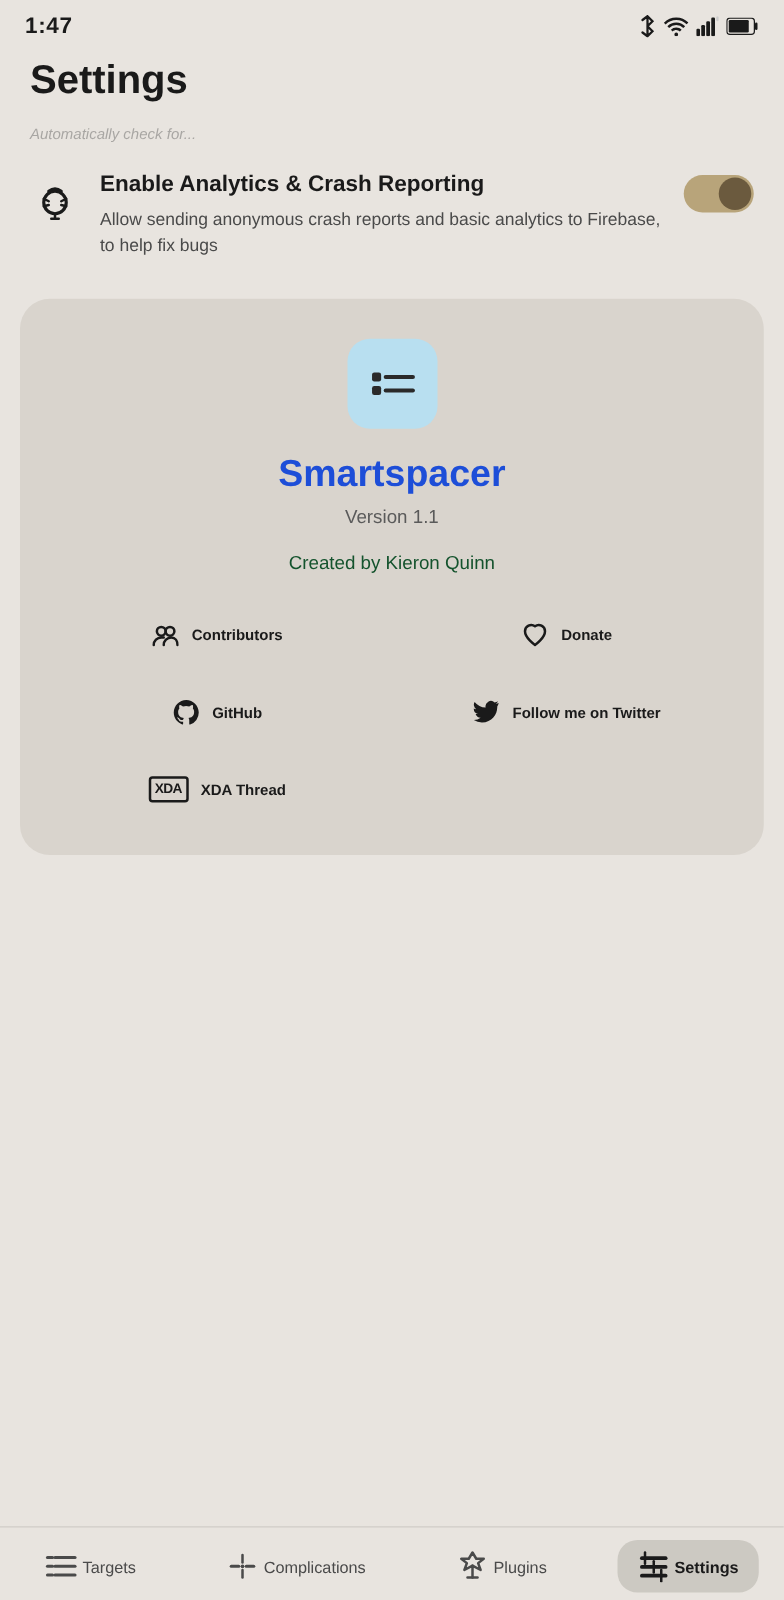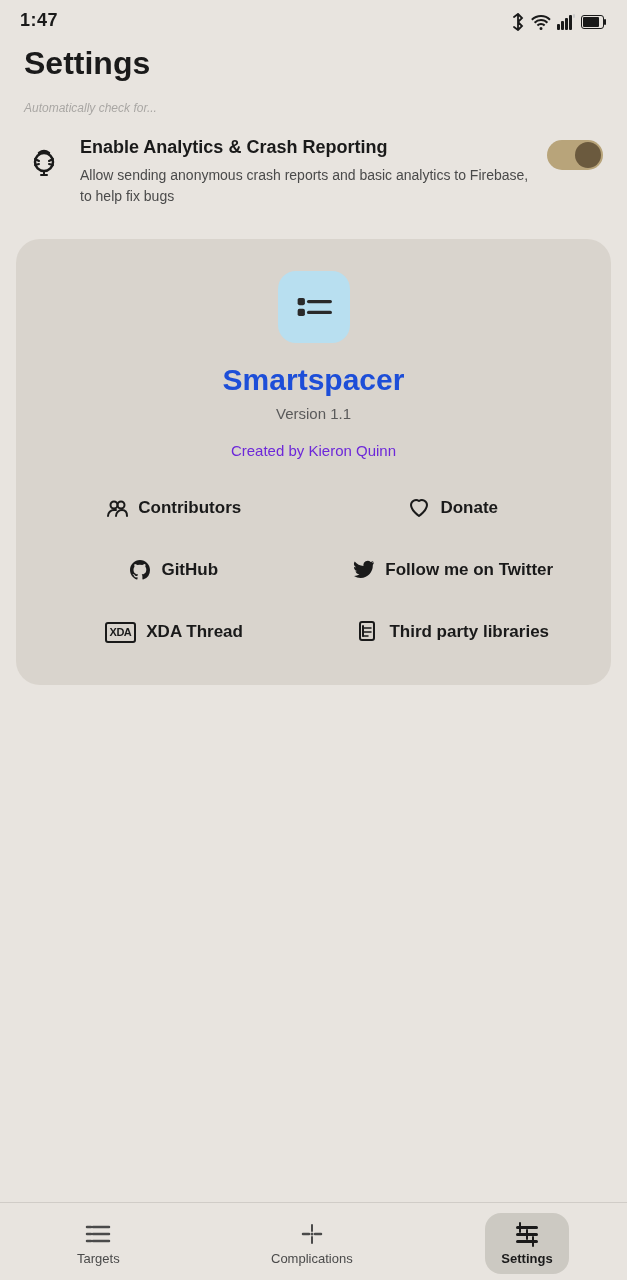--- a/index.html
+++ b/index.html
@@ -10,21 +10,21 @@
       background: #e8e4df;
       font-family: 'Segoe UI', Arial, sans-serif;
       position: relative;
       overflow-x: hidden;
     }
 
     
     .status-bar {
       display: flex;
       justify-content: space-between;
-      align-items: flex-end;
+      align-items: center;
       padding: 10px 20px 6px 20px;
       background: #e8e4df;
     }
     .status-time {
       font-size: 18px;
       font-weight: 700;
       color: #1a1a1a;
       letter-spacing: 0.5px;
     }
     .status-icons {
@@ -143,21 +143,21 @@
       color: #1d4ed8;
       margin-bottom: 8px;
     }
     .app-version {
       font-size: 15px;
       color: #5a5a5a;
       margin-bottom: 20px;
     }
     .app-creator {
       font-size: 15px;
-      color: #6d28d9;
+      color: #14532d;
       margin-bottom: 24px;
     }
 
     
     .action-grid {
       width: 100%;
       display: grid;
       grid-template-columns: 1fr 1fr;
       gap: 12px;
     }
@@ -174,21 +174,21 @@
       font-size: 16px;
       font-weight: 600;
       color: #1a1a1a;
     }
     .action-btn svg {
       width: 22px;
       height: 22px;
       flex-shrink: 0;
     }
     .action-btn-text {
-      font-size: 17px;
+      font-size: 12px;
       font-weight: 600;
       color: #1a1a1a;
     }
 
     
     .xda-text {
       font-size: 11px;
       font-weight: 900;
       color: #1a1a1a;
       border: 2px solid #1a1a1a;
@@ -207,21 +207,20 @@
       background: #e8e4df;
       border-top: 1px solid #d0ccc7;
       display: flex;
       justify-content: space-around;
       align-items: center;
       padding: 10px 0 6px 0;
       z-index: 100;
     }
     .nav-item {
       display: flex;
-      flex-direction: column;
       align-items: center;
       gap: 4px;
       cursor: pointer;
       padding: 8px 16px;
       border-radius: 16px;
       min-width: 80px;
     }
     .nav-item.active {
       background: #ccc9c2;
     }
@@ -355,31 +354,20 @@
           <path d="M21 3.3a8.6 8.6 0 0 1-2.4.7A4.3 4.3 0 0 0 20.4 2c-.8.5-1.7.8-2.7 1A4.3 4.3 0 0 0 10.5 7a12.2 12.2 0 0 1-8.8-4.5A4.3 4.3 0 0 0 3 8.3a4.3 4.3 0 0 1-2-.5v.1a4.3 4.3 0 0 0 3.4 4.2 4.3 4.3 0 0 1-1.9.1 4.3 4.3 0 0 0 4 3 8.6 8.6 0 0 1-5.3 1.8H1a12.2 12.2 0 0 0 6.6 1.9c7.9 0 12.2-6.5 12.2-12.2v-.6A8.7 8.7 0 0 0 21 3.3z"></path>
         </svg>
         <span class="action-btn-text">Follow me on Twitter</span>
       </button>
 
       <button class="action-btn">
         <span class="xda-text">XDA</span>
         <span class="action-btn-text">XDA Thread</span>
       </button>
 
-      <button class="action-btn">
-        <svg width="22" height="22" viewBox="0 0 22 22" fill="none">
-          <rect x="3" y="1" width="14" height="18" rx="2" stroke="#1a1a1a" stroke-width="2"></rect>
-          <rect x="5" y="3" width="10" height="14" rx="1" fill="none"></rect>
-          <line x1="6" y1="7" x2="14" y2="7" stroke="#1a1a1a" stroke-width="1.5" stroke-linecap="round"></line>
-          <line x1="6" y1="11" x2="14" y2="11" stroke="#1a1a1a" stroke-width="1.5" stroke-linecap="round"></line>
-          <line x1="6" y1="15" x2="11" y2="15" stroke="#1a1a1a" stroke-width="1.5" stroke-linecap="round"></line>
-          <rect x="5" y="4" width="2" height="12" rx="1" fill="#1a1a1a"></rect>
-        </svg>
-        <span class="action-btn-text">Third party libraries</span>
-      </button>
 
     </div>
   </div>
 
   <div class="bottom-spacer"></div>
 </div>
 
 <div class="bottom-nav">
 
   <div class="nav-item">
@@ -398,20 +386,28 @@
     <svg width="26" height="26" viewBox="0 0 26 26" fill="none">
       <line x1="4" y1="13" x2="10" y2="13" stroke="#4a4a4a" stroke-width="2.5" stroke-linecap="round"></line>
       <circle cx="13" cy="13" r="1.5" fill="#4a4a4a"></circle>
       <line x1="16" y1="13" x2="22" y2="13" stroke="#4a4a4a" stroke-width="2.5" stroke-linecap="round"></line>
       <line x1="13" y1="4" x2="13" y2="10" stroke="#4a4a4a" stroke-width="2" stroke-linecap="round"></line>
       <line x1="13" y1="16" x2="13" y2="22" stroke="#4a4a4a" stroke-width="2" stroke-linecap="round"></line>
     </svg>
     <span class="nav-item-label">Complications</span>
   </div>
 
+  <div class="nav-item">
+    <svg width="26" height="26" viewBox="0 0 26 26" fill="none">
+      <path d="M13 2L16 7H22L17.5 10.5L19.5 16L13 12.5L6.5 16L8.5 10.5L4 7H10L13 2Z" stroke="#4a4a4a" stroke-width="2" stroke-linejoin="round" fill="none"></path>
+      <path d="M13 12.5V22" stroke="#4a4a4a" stroke-width="2" stroke-linecap="round"></path>
+      <path d="M9 22H17" stroke="#4a4a4a" stroke-width="2" stroke-linecap="round"></path>
+    </svg>
+    <span class="nav-item-label">Plugins</span>
+  </div>
 
   <div class="nav-item active">
     <svg width="26" height="26" viewBox="0 0 26 26" fill="none">
       <rect x="2" y="5" width="22" height="3" rx="1.5" fill="#1a1a1a"></rect>
       <line x1="6" y1="5" x2="6" y2="2" stroke="#1a1a1a" stroke-width="2" stroke-linecap="round"></line>
       <line x1="6" y1="11" x2="6" y2="8" stroke="#1a1a1a" stroke-width="2" stroke-linecap="round"></line>
       <rect x="2" y="12" width="22" height="3" rx="1.5" fill="#1a1a1a"></rect>
       <line x1="13" y1="12" x2="13" y2="9" stroke="#1a1a1a" stroke-width="2" stroke-linecap="round"></line>
       <line x1="13" y1="18" x2="13" y2="15" stroke="#1a1a1a" stroke-width="2" stroke-linecap="round"></line>
       <rect x="2" y="19" width="22" height="3" rx="1.5" fill="#1a1a1a"></rect>

